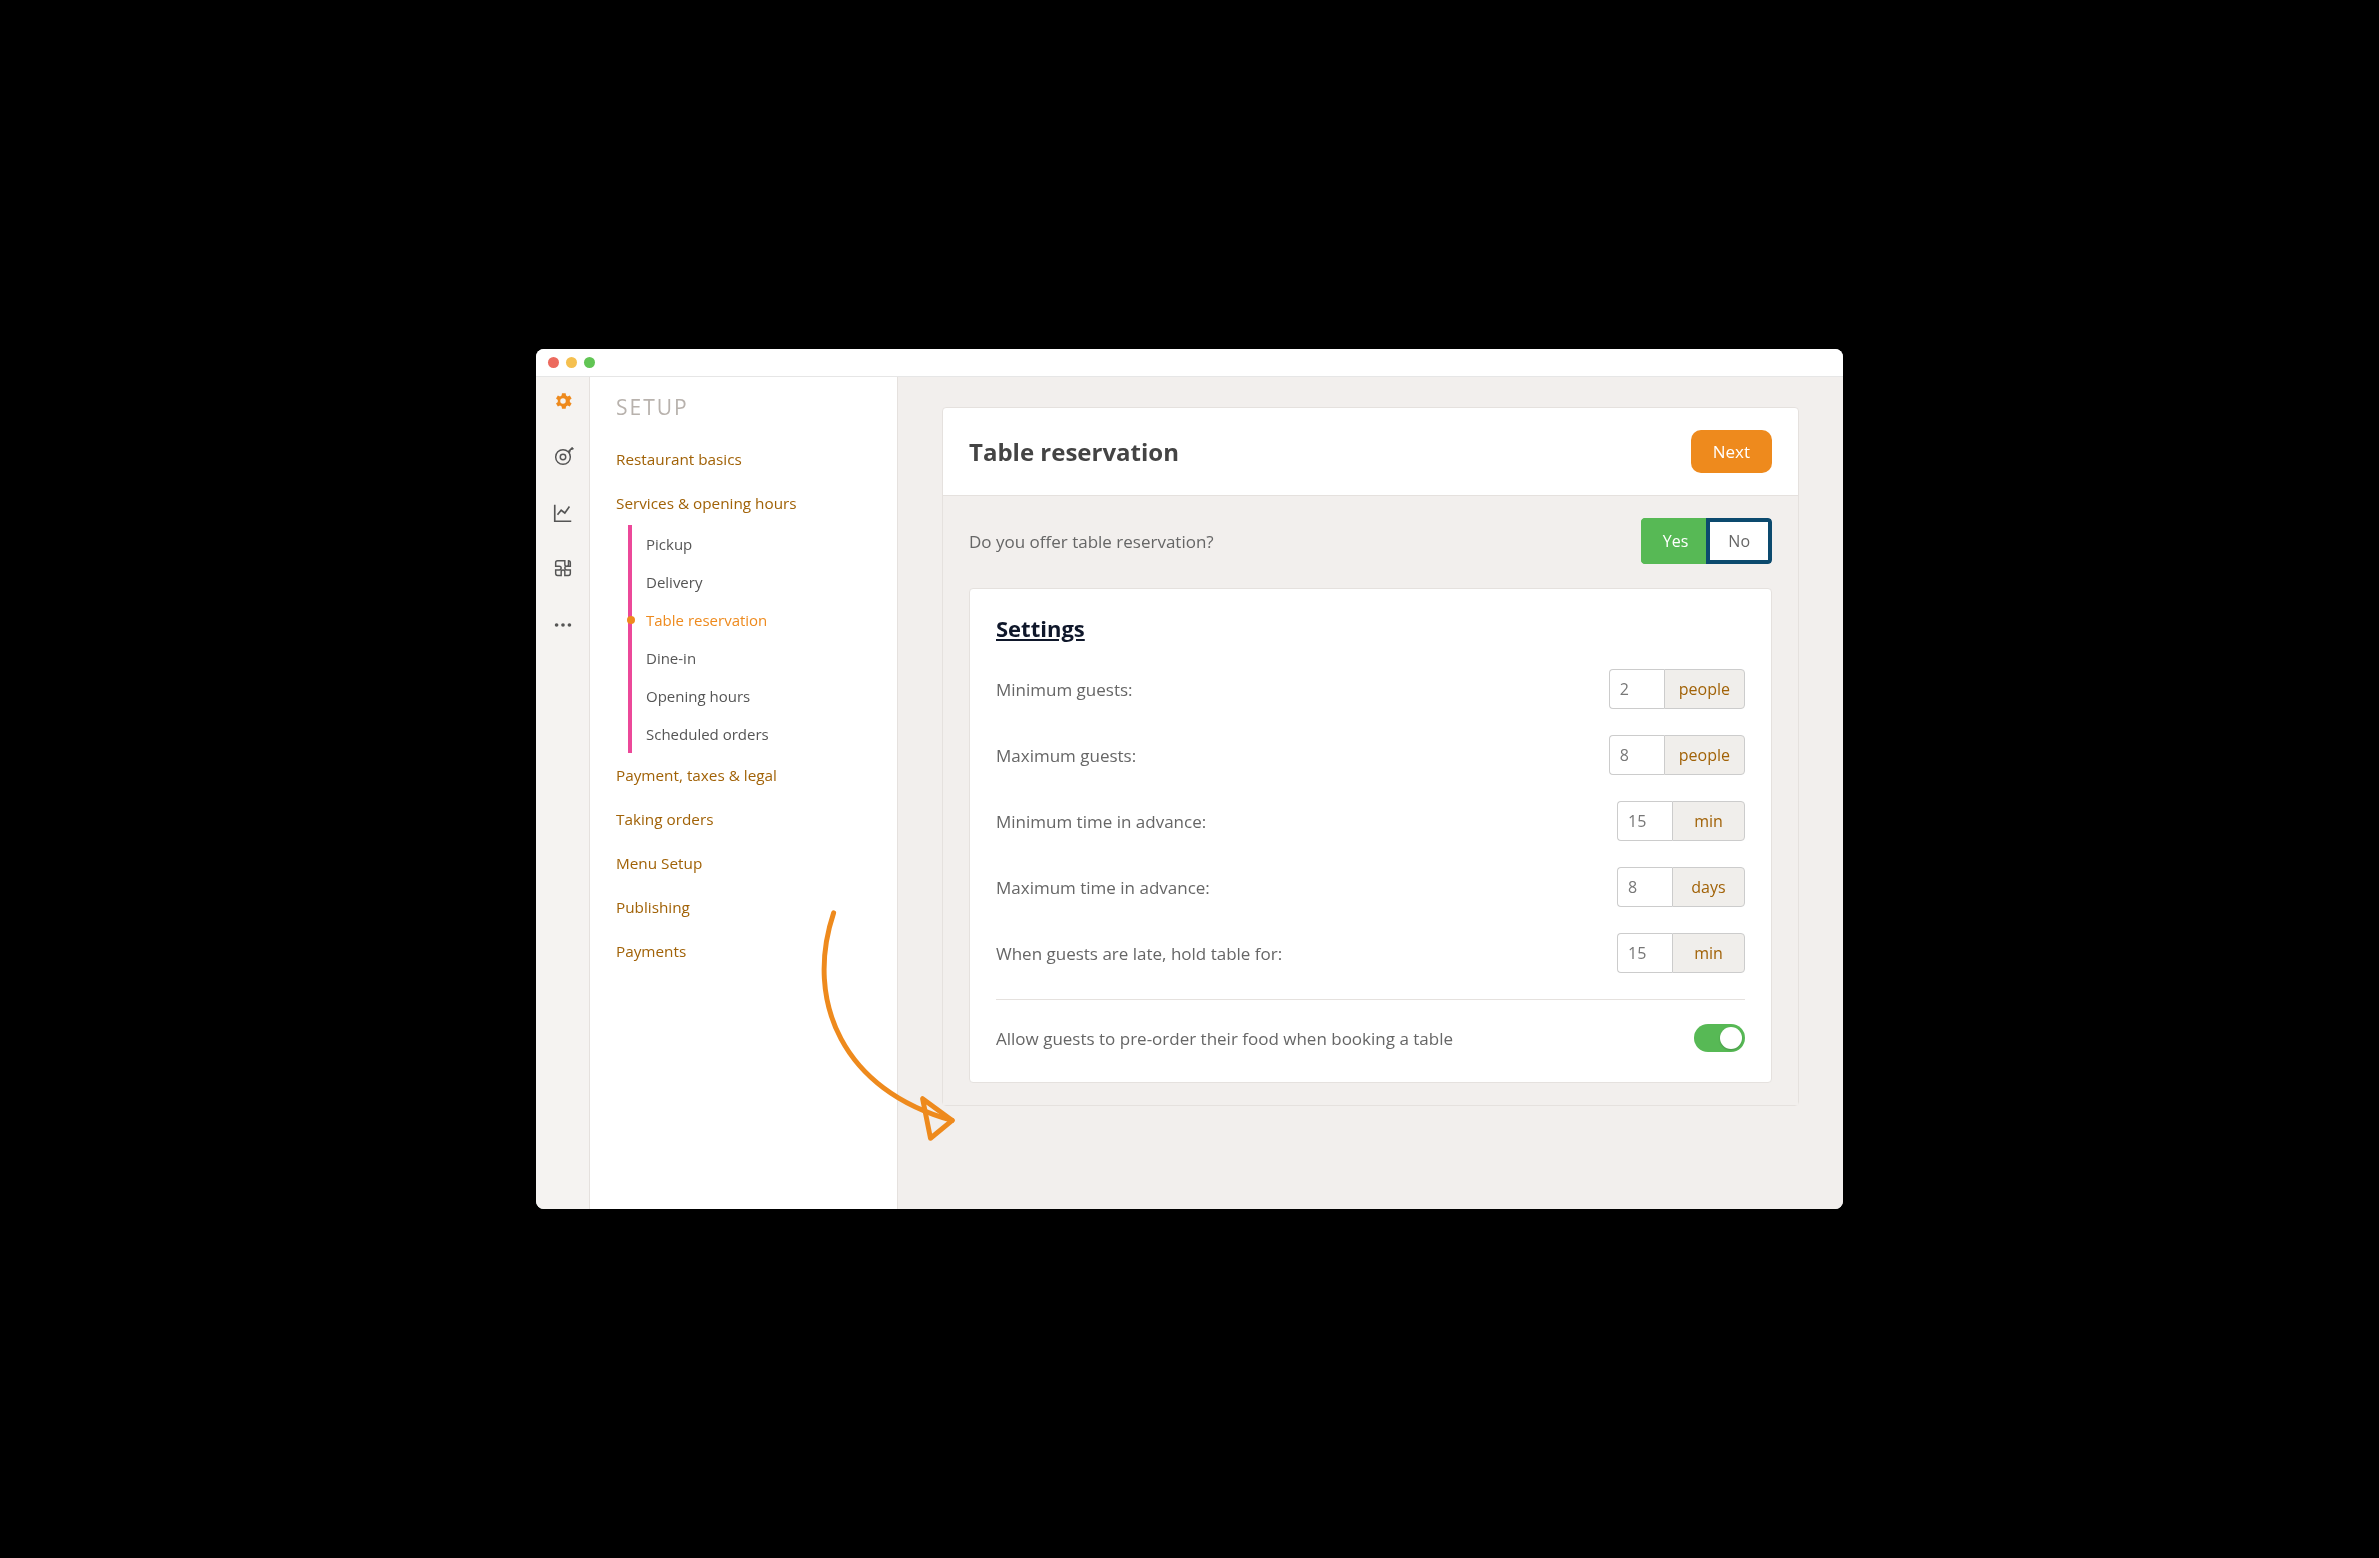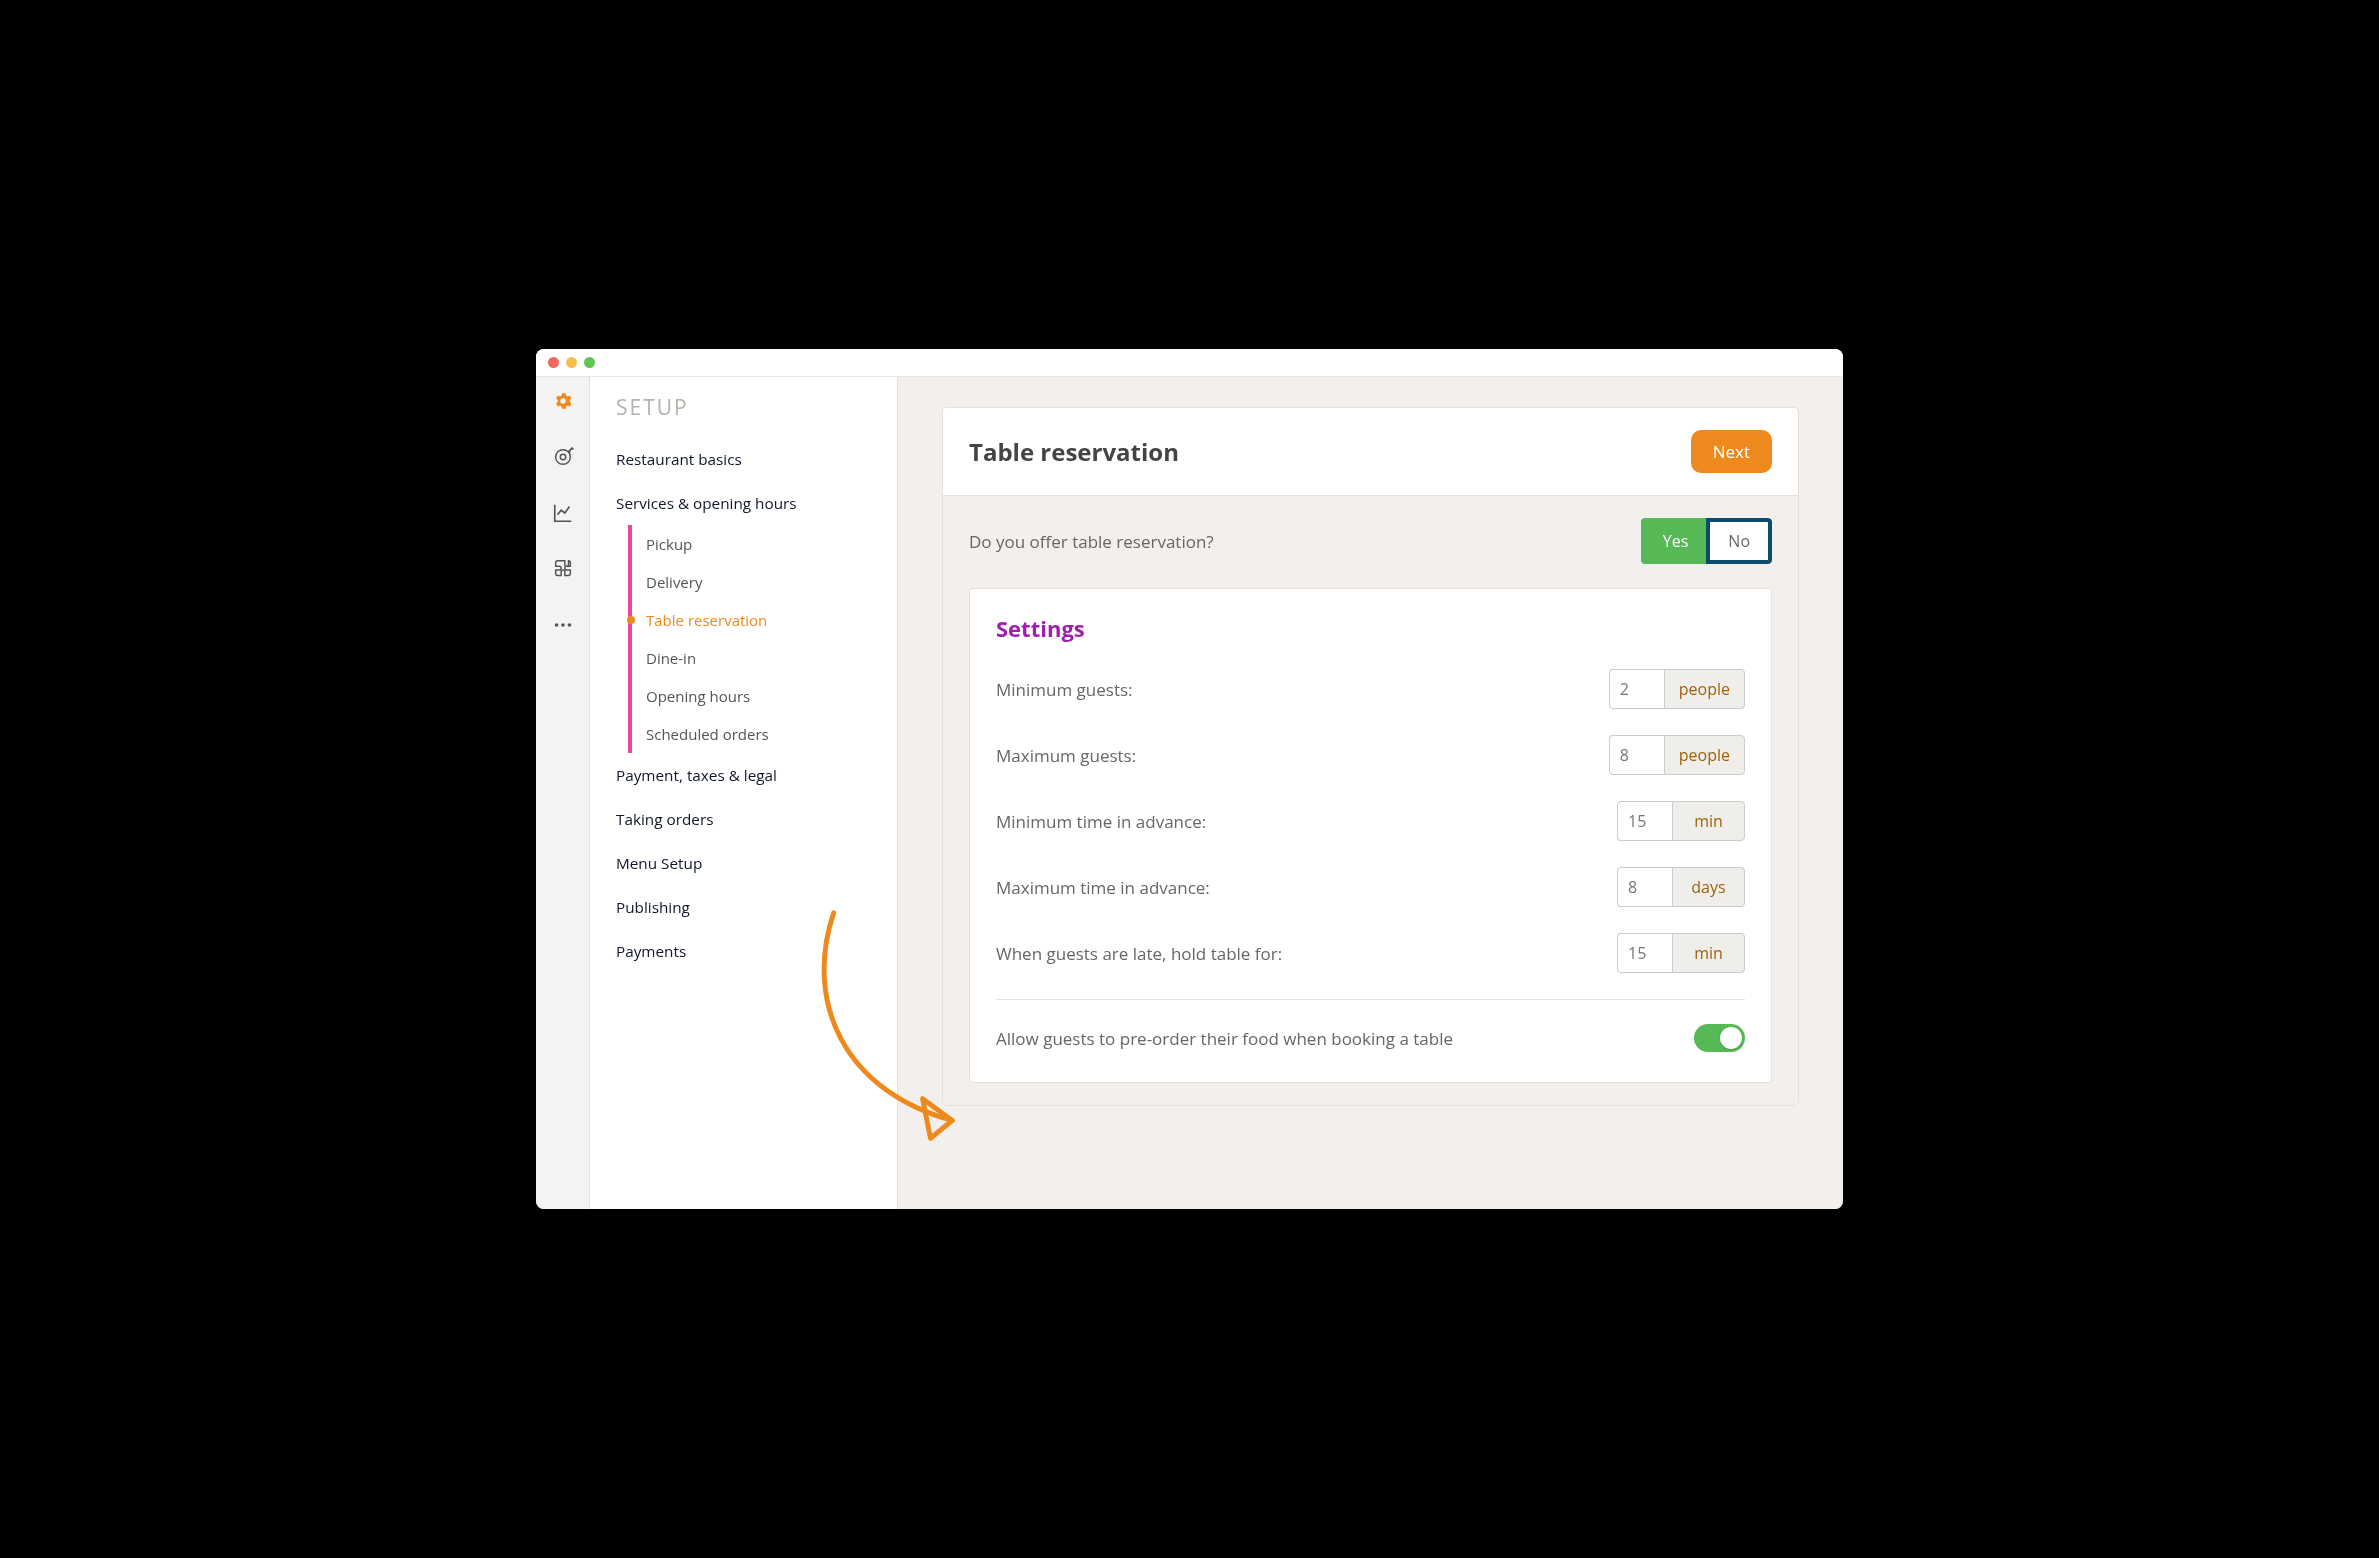--- a/index.html
+++ b/index.html
@@ -77,21 +77,21 @@
   }
   .sidebar-title {
     color: #b8b2ad;
     font-size: 21px;
     letter-spacing: 2px;
     padding: 0 0 16px 26px;
     font-weight: 400;
   }
   .nav-item {
     font-size: 15.3px;
-    color: #0f172a;
+    color: #a16207;
     padding: 12px 0 12px 26px;
     cursor: pointer;
   }
   .nav-sub {
     border-left: 4px solid #ec4899;
     margin-left: 38px;
   }
   .nav-sub .nav-subitem {
     font-size: 15px;
     color: #555;
@@ -186,24 +186,25 @@
     background: #57b955;
     color: #fff;
     border-color: #57b955;
   }
 
   .settings-card {
     margin-top: 24px;
     padding: 24px 26px 30px 26px;
   }
   .settings-card h2 {
-    color: #a21caf;
+    color: #0f172a;
     font-size: 22px;
     font-weight: 700;
     margin-bottom: 20px;
+    text-decoration: underline;
   }
   .field-row {
     display: flex;
     align-items: center;
     justify-content: space-between;
     margin: 26px 0;
     color: #666;
     font-size: 17px;
   }
   .input-combo {

